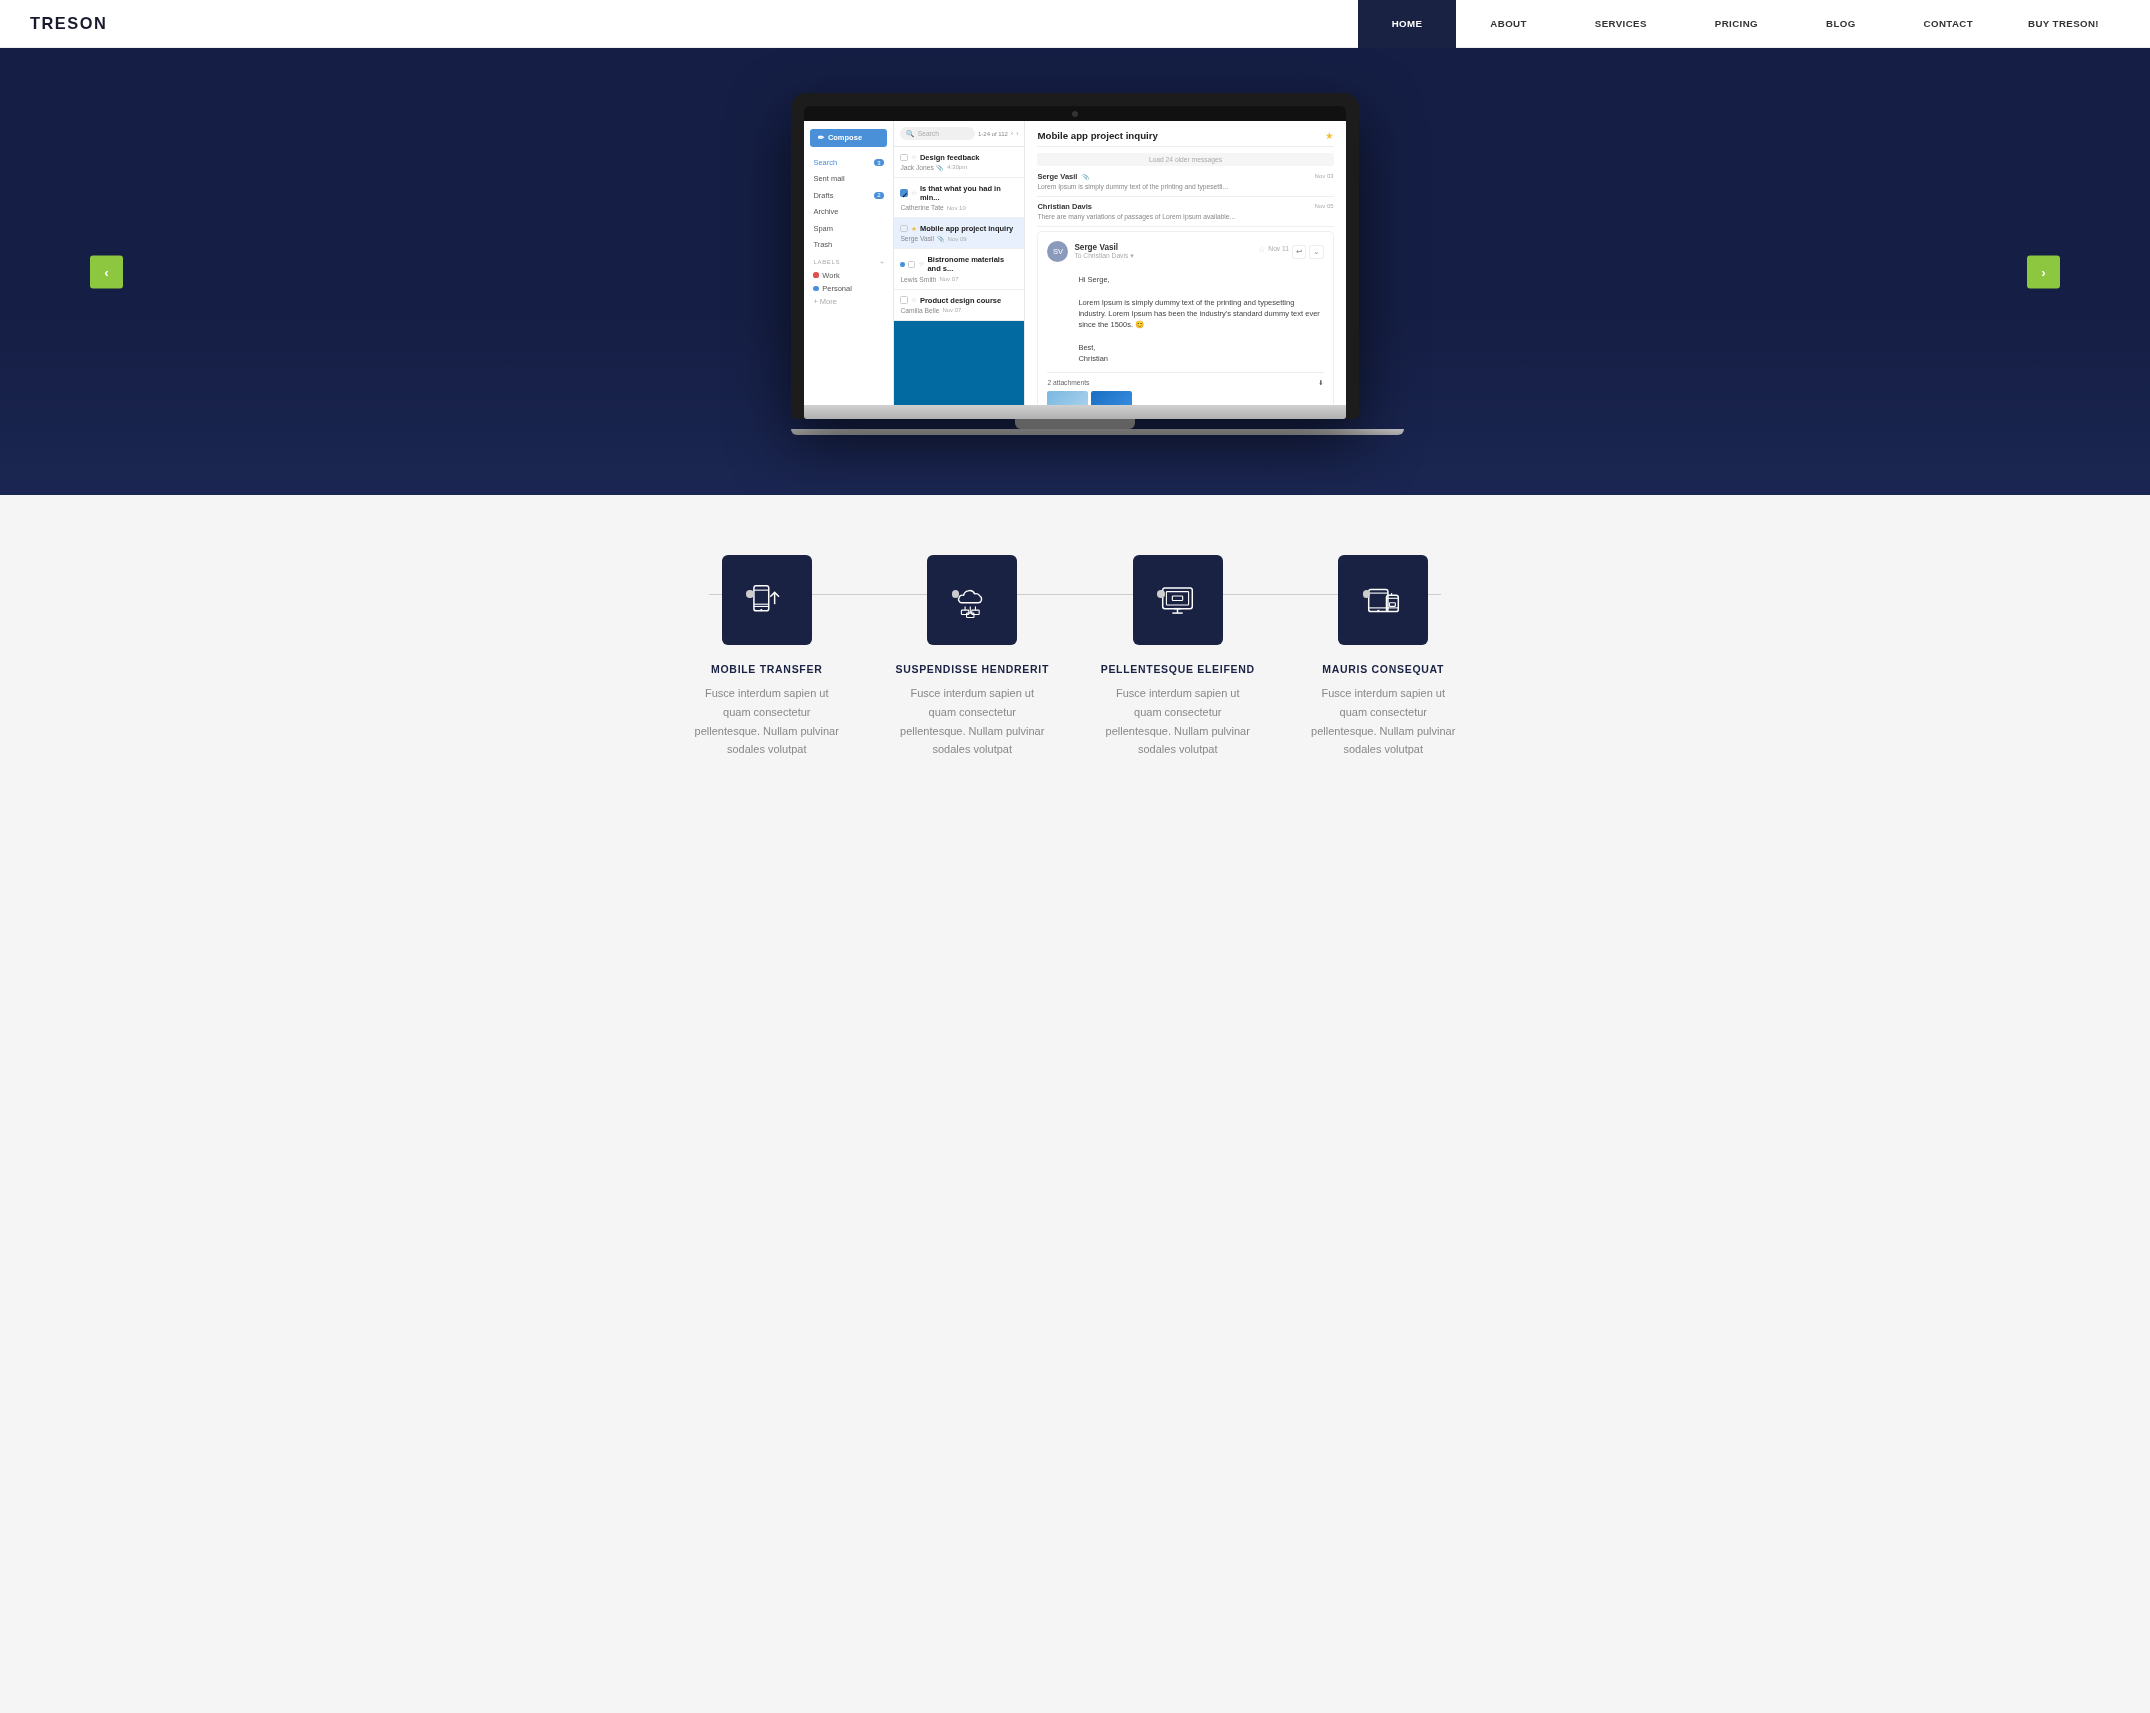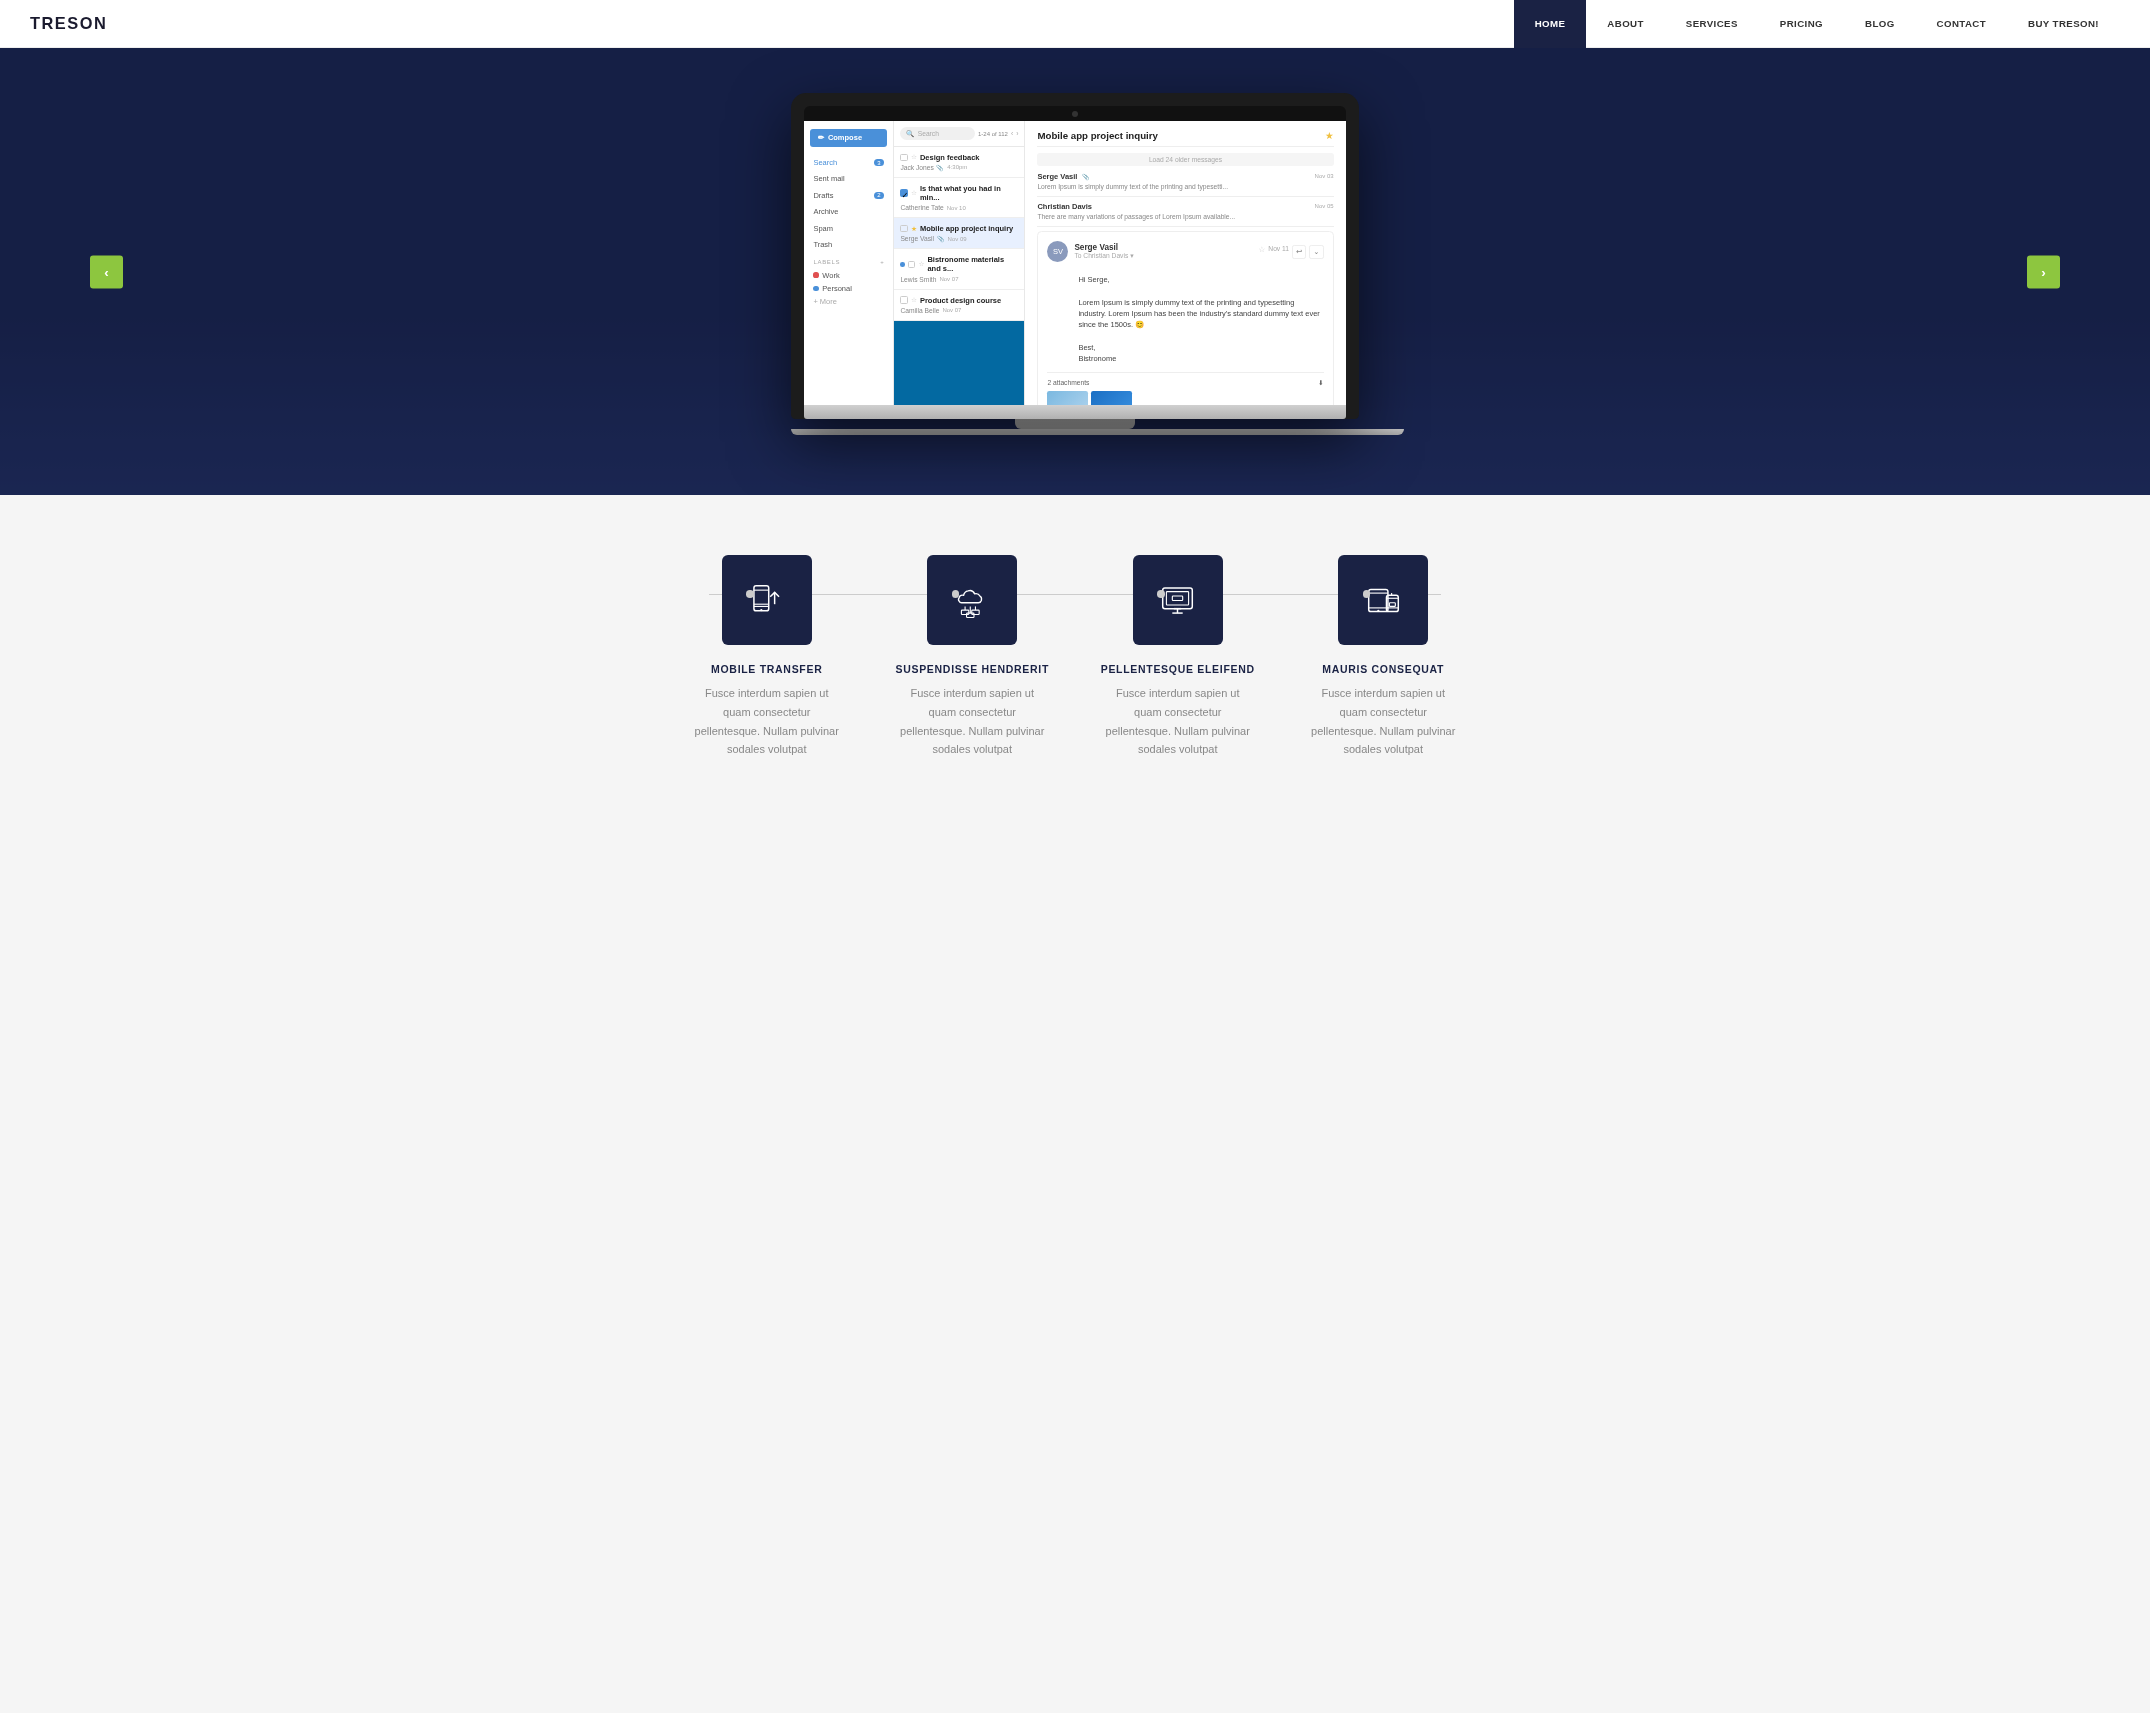--- a/index.html
+++ b/index.html
@@ -20,21 +20,21 @@
       color: #1a1a2e;
       letter-spacing: 1.5px;
       margin-right: auto;
     }
     .nav {
       display: flex;
       align-items: center;
       gap: 0;
     }
     .nav-item {
-      padding: 0 21px;
+      padding: 0 34px;
       height: 48px;
       display: flex;
       align-items: center;
       font-size: 9.7px;
       font-weight: 600;
       color: #333;
       cursor: pointer;
       letter-spacing: 0.4px;
       text-transform: uppercase;
     }
@@ -585,21 +585,21 @@
                       <span class="compose-btn">↩</span>
                       <span class="compose-btn">⌄</span>
                     </div>
                   </div>
                   <div class="mail-body">
                     <div>Hi Serge,</div>
                     <br>
                     <div>Lorem Ipsum is simply dummy text of the printing and typesetting industry. Lorem Ipsum has been the industry's standard dummy text ever since the 1500s. 😊</div>
                     <br>
                     <div>Best,</div>
-                    <div>Bistronome</div>
+                    <div>Christian</div>
                   </div>
                   <div class="attachments">
                     <div class="attach-header">
                       <span>2 attachments</span>
                       <span>⬇</span>
                     </div>
                     <div class="attach-thumbs">
                       <div class="attach-thumb attach-thumb-scene"></div>
                       <div class="attach-thumb attach-thumb-blue"></div>
                     </div>

